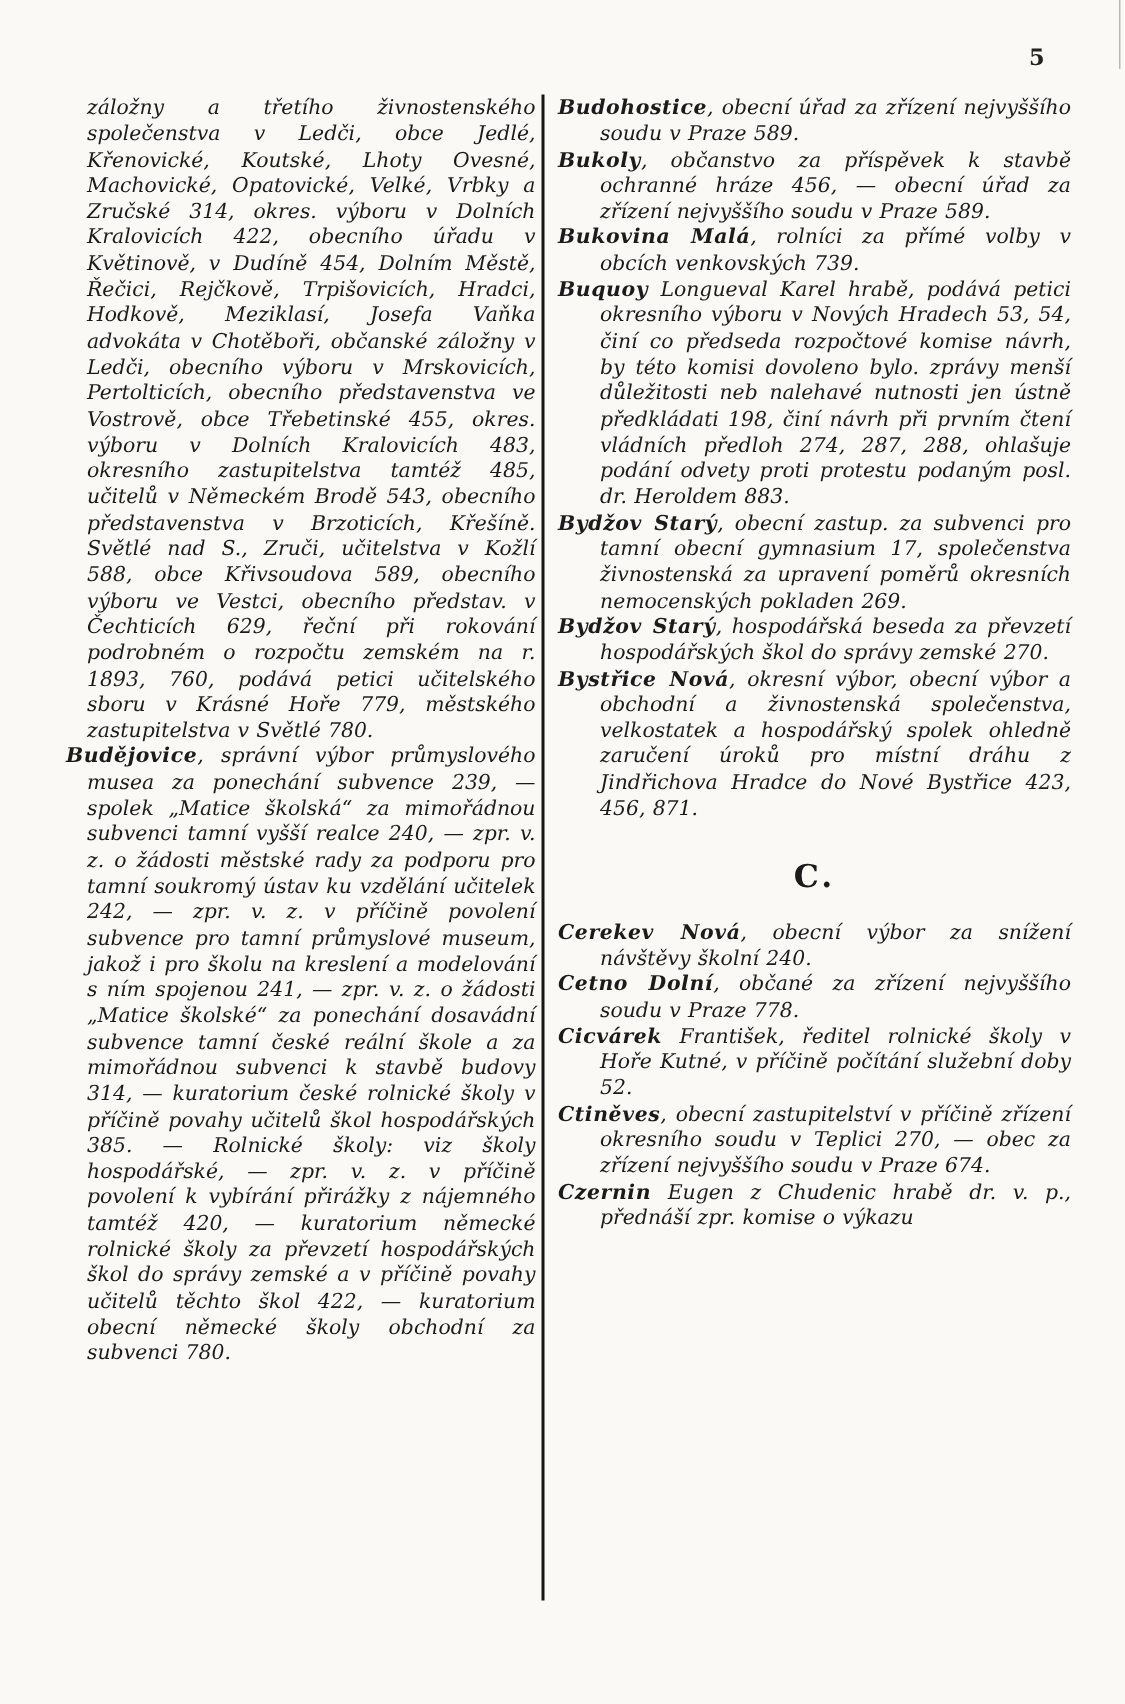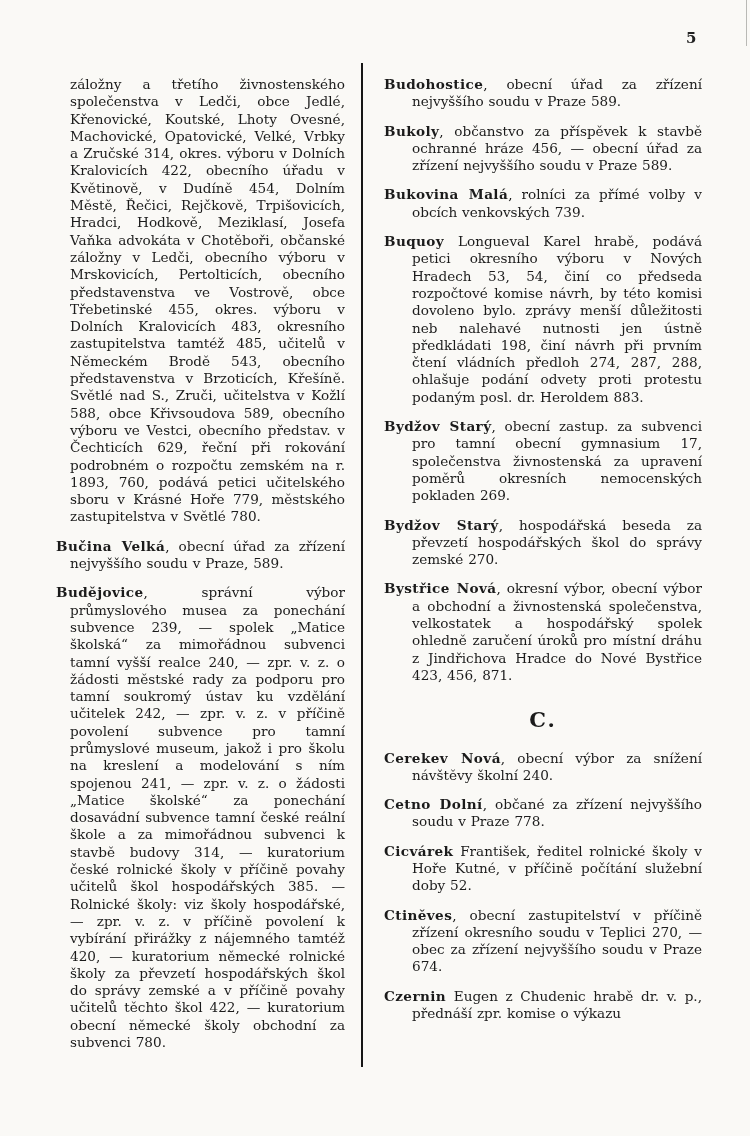--- a/index.html
+++ b/index.html
@@ -28,21 +28,21 @@
     font-size:13.6px;line-height:17.3px;
     text-align:justify;
     word-spacing:0.5px;
   }
   .col-left{left:44px;width:313px;}
   .col-right{left:372px;width:342px;}
   .divider{
     position:absolute;left:361px;top:63px;width:2px;height:1004px;
     background:#161616;
   }
-  p.entry{margin:12px;padding-left:14px;text-indent:-14px;}
+  p.entry{margin:0;padding-left:14px;text-indent:-14px;font-style:italic;}
   .col-right p.entry{padding-left:28px;text-indent:-28px;}
   p.entry.cont{text-indent:0;}
   .head{font-weight:bold;letter-spacing:0.4px;}
   .section-heading{
     text-align:center;font-weight:bold;
     font-size:21px;letter-spacing:2px;
     margin:27px 0 21px 0;text-indent:0;
   }
 </style>
 </head>
@@ -51,21 +51,20 @@
 <div class="page">
 
   <div class="scan-edge"></div>
 
   <div class="pagenum">5</div>
 
   <div class="divider"></div>
 
   <div class="col col-left">
     <p class="entry cont"><span>záložny a třetího živnostenského společenstva v Ledči, obce Jedlé, Křenovické, Koutské, Lhoty Ovesné, Machovické, Opatovické, Velké, Vrbky a Zručské 314, okres. výboru v Dolních Kralovicích 422, obecního úřadu v Květinově, v Dudíně 454, Dolním Městě, Řečici, Rejčkově, Trpišovicích, Hradci, Hodkově, Meziklasí, Josefa Vaňka advokáta v Chotěboři, občanské záložny v Ledči, obecního výboru v Mrskovicích, Pertolticích, obecního představenstva ve Vostrově, obce Třebetinské 455, okres. výboru v Dolních Kralovicích 483, okresního zastupitelstva tamtéž 485, učitelů v Německém Brodě 543, obecního představenstva v Brzoticích, Křešíně. Světlé nad S., Zruči, učitelstva v Kožlí 588, obce Křivsoudova 589, obecního výboru ve Vestci, obecního představ. v Čechticích 629, řeční při rokování podrobném o rozpočtu zemském na r. 1893, 760, podává petici učitelského sboru v Krásné Hoře 779, městského zastupitelstva v Světlé 780.</span></p>
-    <p class="entry"><span class="head">Bučina Velká</span><span>, obecní úřad za zřízení nejvyššího soudu v Praze, 589.</span></p>
     <p class="entry"><span class="head">Budějovice</span><span>, správní výbor průmyslového musea za ponechání subvence 239, — spolek „Matice školská“ za mimořádnou subvenci tamní vyšší realce 240, — zpr. v. z. o žádosti městské rady za podporu pro tamní soukromý ústav ku vzdělání učitelek 242, — zpr. v. z. v příčině povolení subvence pro tamní průmyslové museum, jakož i pro školu na kreslení a modelování s ním spojenou 241, — zpr. v. z. o žádosti „Matice školské“ za ponechání dosavádní subvence tamní české reální škole a za mimořádnou subvenci k stavbě budovy 314, — kuratorium české rolnické školy v příčině povahy učitelů škol hospodářských 385. — Rolnické školy: viz školy hospodářské, — zpr. v. z. v příčině povolení k vybírání přirážky z nájemného tamtéž 420, — kuratorium německé rolnické školy za převzetí hospodářských škol do správy zemské a v příčině povahy učitelů těchto škol 422, — kuratorium obecní německé školy obchodní za subvenci 780.</span></p>
   </div>
 
   <div class="col col-right">
     <p class="entry"><span class="head">Budohostice</span><span>, obecní úřad za zřízení nejvyššího soudu v Praze 589.</span></p>
     <p class="entry"><span class="head">Bukoly</span><span>, občanstvo za příspěvek k stavbě ochranné hráze 456, — obecní úřad za zřízení nejvyššího soudu v Praze 589.</span></p>
     <p class="entry"><span class="head">Bukovina Malá</span><span>, rolníci za přímé volby v obcích venkovských 739.</span></p>
     <p class="entry"><span class="head">Buquoy</span><span> Longueval Karel hrabě, podává petici okresního výboru v Nových Hradech 53, 54, činí co předseda rozpočtové komise návrh, by této komisi dovoleno bylo. zprávy menší důležitosti neb nalehavé nutnosti jen ústně předkládati 198, činí návrh při prvním čtení vládních předloh 274, 287, 288, ohlašuje podání odvety proti protestu podaným posl. dr. Heroldem 883.</span></p>
     <p class="entry"><span class="head">Bydžov Starý</span><span>, obecní zastup. za subvenci pro tamní obecní gymnasium 17, společenstva živnostenská za upravení poměrů okresních nemocenských pokladen 269.</span></p>
     <p class="entry"><span class="head">Bydžov Starý</span><span>, hospodářská beseda za převzetí hospodářských škol do správy zemské 270.</span></p>

